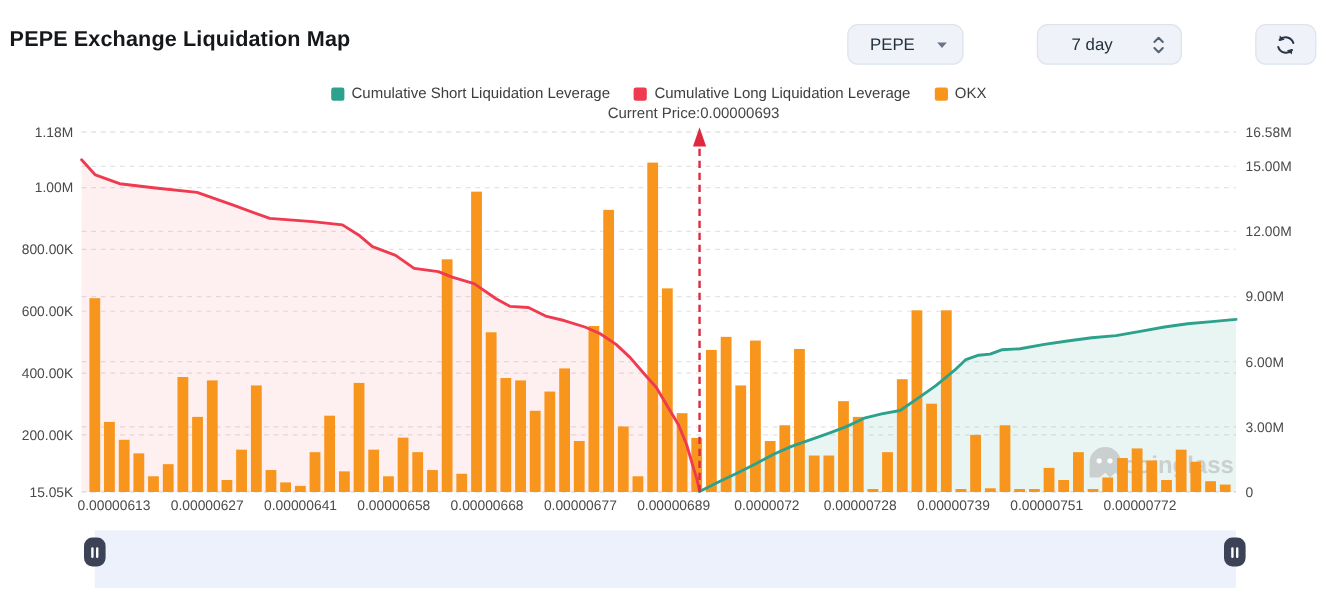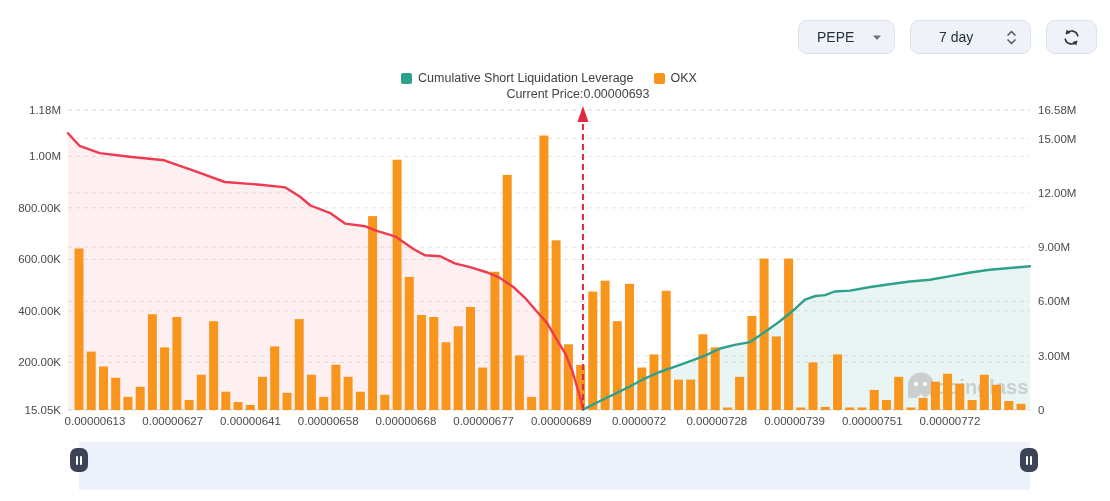--- a/index.html
+++ b/index.html
@@ -3,21 +3,21 @@
 <meta charset="utf-8">
 <style>
   * { box-sizing: border-box; }
   html,body { margin:0; padding:0; background:#fff; }
   body { width:1110px; height:501px; font-family:"Liberation Sans", sans-serif; overflow:hidden; }
   .page { position:relative; width:1110px; height:501px; background:#fff; }
 
   .page-title { position:absolute; left:8px; top:22px; font-size:18px; font-weight:700; color:#15171a; letter-spacing:.1px; }
 
   .controls { position:absolute; right:13px; top:20px; display:flex; gap:15px; align-items:center; }
-  .ctl { height:34px; background:#eff2f8; border:1px solid #dde3ed; border-radius:9px; display:flex; align-items:center; color:#25303d; font-size:14px; cursor:pointer; }
+  .ctl { height:34px; background:#eff2f8; border:1px solid #dde3ed; border-radius:9px; display:flex; align-items:center; color:#25303d; font-size:14px; cursor:pointer;margin-left:46px; }
   .ctl.symbol { width:97px; padding:0 12px 0 18px; justify-content:space-between; }
   .ctl.period { width:121px; padding:0 12px 0 28px; justify-content:space-between; }
   .ctl.refresh { width:51px; justify-content:center; }
 
   .legend { position:absolute; left:0; top:71px; width:1098px; display:flex; justify-content:center; gap:20px; }
   .legend-item { display:flex; align-items:center; gap:6px; font-size:12.5px; color:#3e3e3e; cursor:pointer; }
   .swatch { width:11px; height:11px; border-radius:2px; display:inline-block; }
 
   .chart-wrap { position:absolute; left:0; top:86px; width:1110px; height:360px; }
 
@@ -27,20 +27,21 @@
   .zoom-handle.left { left:70px; }
   .zoom-handle.right { left:1020px; }
 
   svg text { font-family:"Liberation Sans", sans-serif; }
 </style>
 </head>
 <body>
 
 <div class="page">
 
+  <div class="page-title">PEPE Exchange Liquidation Map</div>
 
   <div class="controls">
     <div class="ctl symbol">
       <span>PEPE</span>
       <svg width="10" height="7" viewBox="0 0 10 7">
           <polygon points="1,1.5 9,1.5 5,6" fill="#6a7484"></polygon>
         </svg>
     </div>
     <div class="ctl period">
       <span>7 day</span>
@@ -56,20 +57,24 @@
         <path d="M3.4 11.8 A7 7 0 0 0 15.4 14.4" fill="none" stroke="#2c3644" stroke-width="1.8" stroke-linecap="round"></path>
         <polygon points="15.3,18.4 15.7,13.4 11.0,14.7" fill="#2c3644"></polygon>
       </svg>
     </div>
   </div>
 
   <div class="legend">
     <div class="legend-item">
       <span class="swatch" style="background: rgb(44, 161, 140);"></span>
       <span>Cumulative Short Liquidation Leverage</span>
+    </div>
+    <div class="legend-item">
+      <span class="swatch" style="background: rgb(239, 58, 79);"></span>
+      <span>Cumulative Long Liquidation Leverage</span>
     </div>
     <div class="legend-item">
       <span class="swatch" style="background: rgb(248, 149, 29);"></span>
       <span>OKX</span>
     </div>
   </div>
 
   <div class="chart-wrap">
     <svg id="chart" width="1110" height="360" viewBox="0 0 1110 360">
         <g stroke="#e4e4e4" stroke-dasharray="4 4" stroke-width="1">

